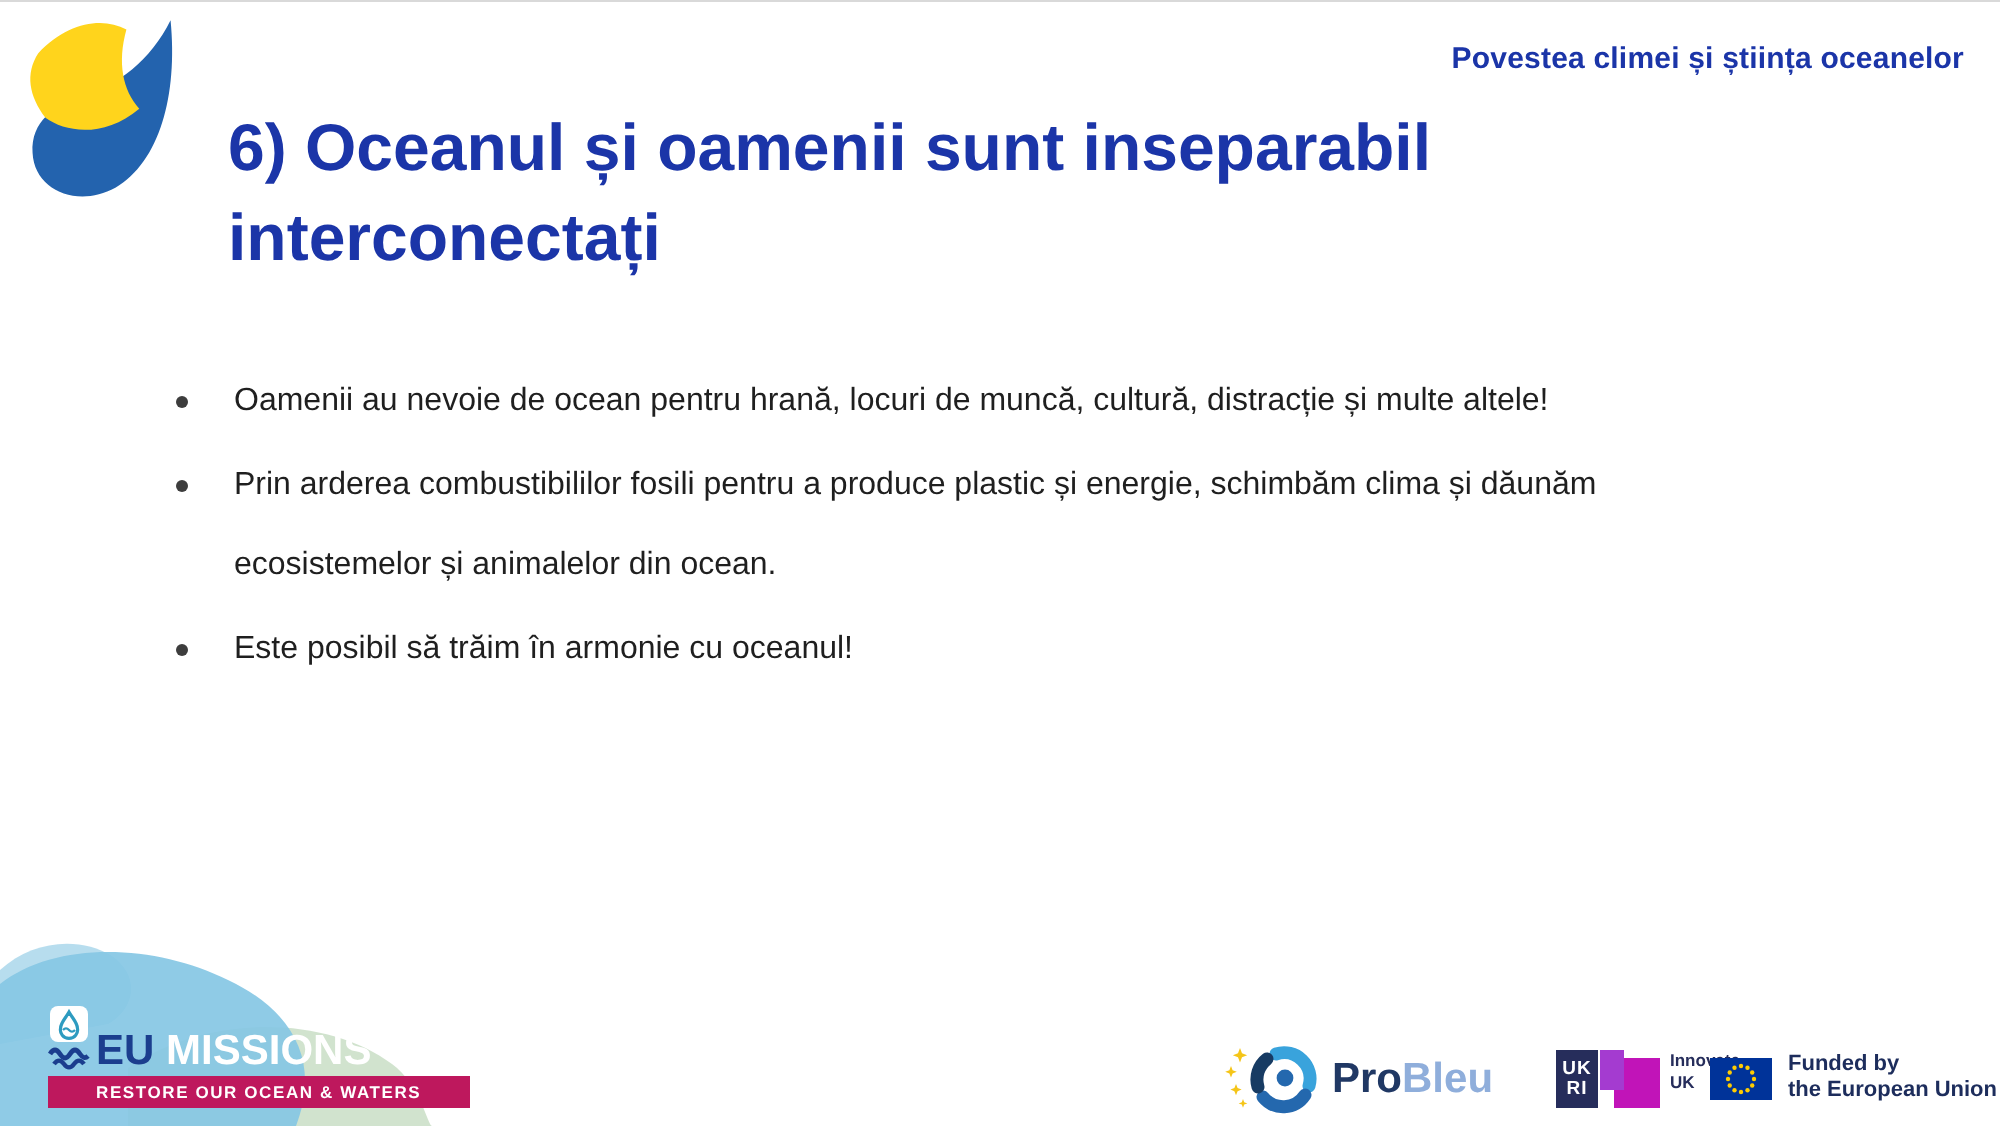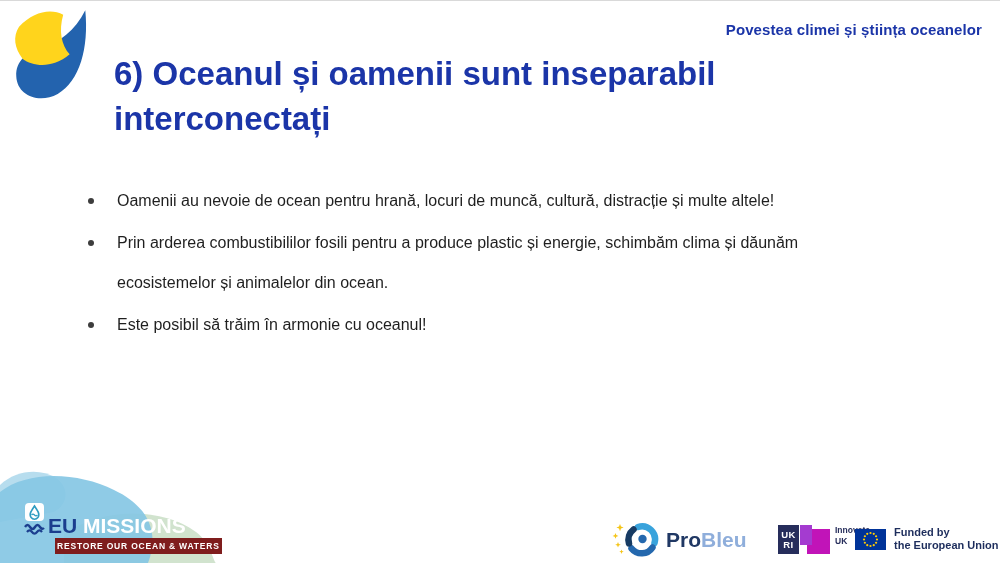--- a/index.html
+++ b/index.html
@@ -35,22 +35,22 @@
   }
   
   .blobs{position:absolute;left:0;bottom:0;}
   
   .eu-missions{position:absolute;left:22px;top:500px;width:190px;height:56px;}
   .em-icon{position:absolute;left:2px;top:2px;}
   .em-words{position:absolute;left:26px;top:13px;font-size:21px;font-weight:800;white-space:nowrap;}
   .em-eu{color:#1B3E8E;}
   .em-missions{color:#ffffff;}
   .em-banner{
-    position:absolute;left:2px;top:37px;background:#7f1d1d;color:#fff;
-    font-size:8.5px;font-weight:700;letter-spacing:0.8px;padding:3px 2px;white-space:nowrap;margin-left:31px;
+    position:absolute;left:2px;top:37px;background:#be185d;color:#fff;
+    font-size:8.5px;font-weight:700;letter-spacing:0.8px;padding:3px 24px;white-space:nowrap;
   }
   
   .probleu{position:absolute;left:612px;top:519px;height:40px;display:flex;align-items:center;}
   .pb-words{font-size:21px;font-weight:700;margin-left:6px;white-space:nowrap;}
   .pb-pro{color:#203864;}
   .pb-bleu{color:#8FAEDB;}
   
   .ukri{position:absolute;left:778px;top:524px;height:32px;display:flex;align-items:flex-start;}
   .ukri-box{
     width:21px;height:29px;background:#262D5B;color:#fff;

